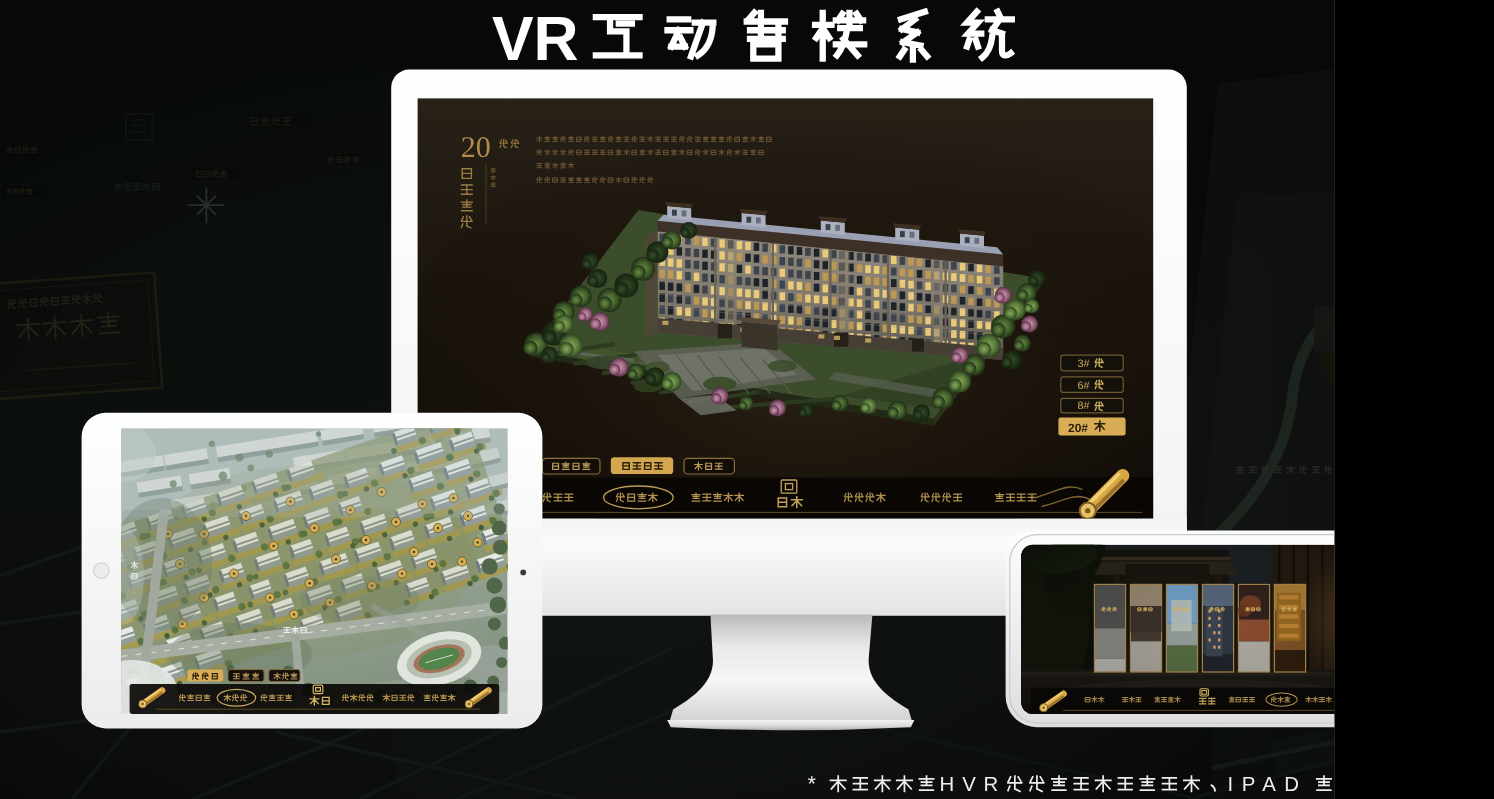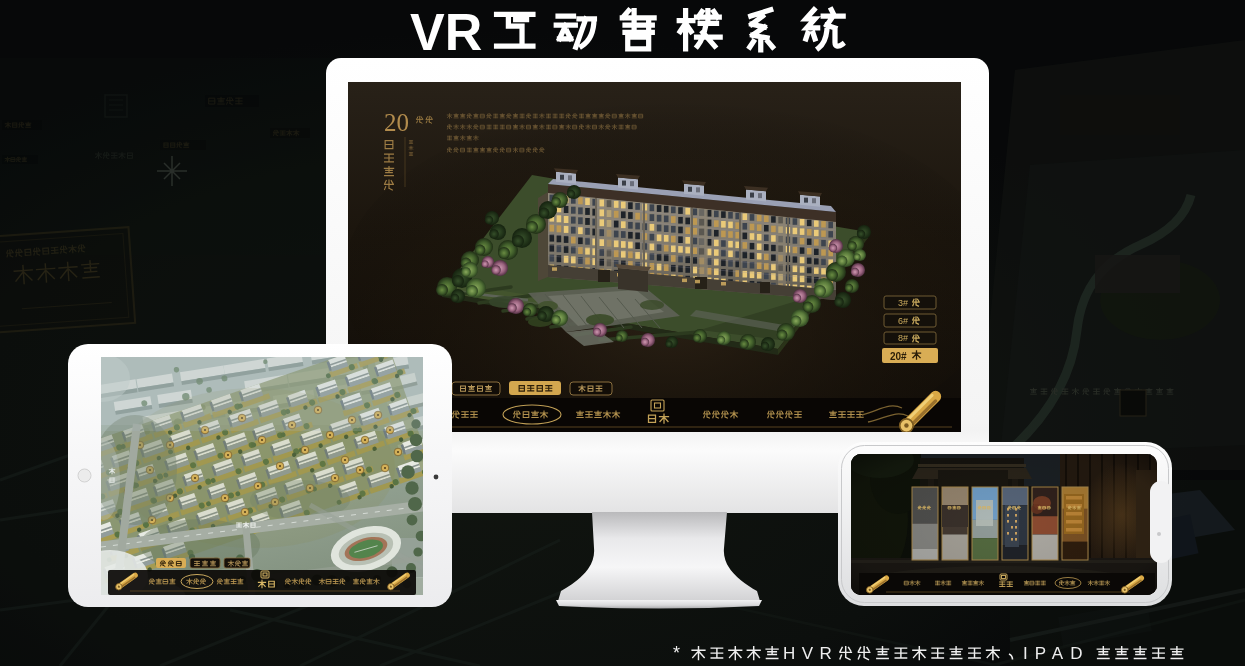--- a/index.html
+++ b/index.html
@@ -1,15 +1,15 @@
 <!DOCTYPE html>
 <html><head><meta charset="utf-8">
 <style>
 html,body{margin:0;padding:0;background:#000;}
-#page{position:relative;width:1245px;height:666px;overflow:hidden;background:#f97316;
+#page{position:relative;width:1112px;height:666px;overflow:hidden;background:#f97316;
 font-family:"Liberation Sans", sans-serif;}
 svg{display:block}
 </style></head><body>
 <div id="page">
 <svg width="1245" height="666" viewBox="0 0 1245 666">
 <defs>
 <radialGradient id="bgGlow" cx="0.5" cy="0.5" r="0.5">
  <stop offset="0" stop-color="#111510"></stop>
           <stop offset="0.7" stop-color="#0c0f0d"></stop>
           <stop offset="1" stop-color="#0b0e0c" stop-opacity="0"></stop>

